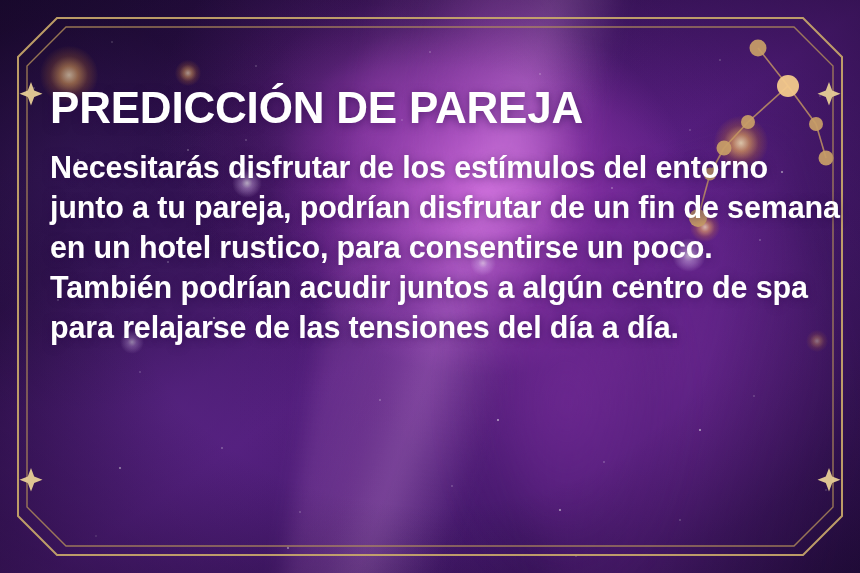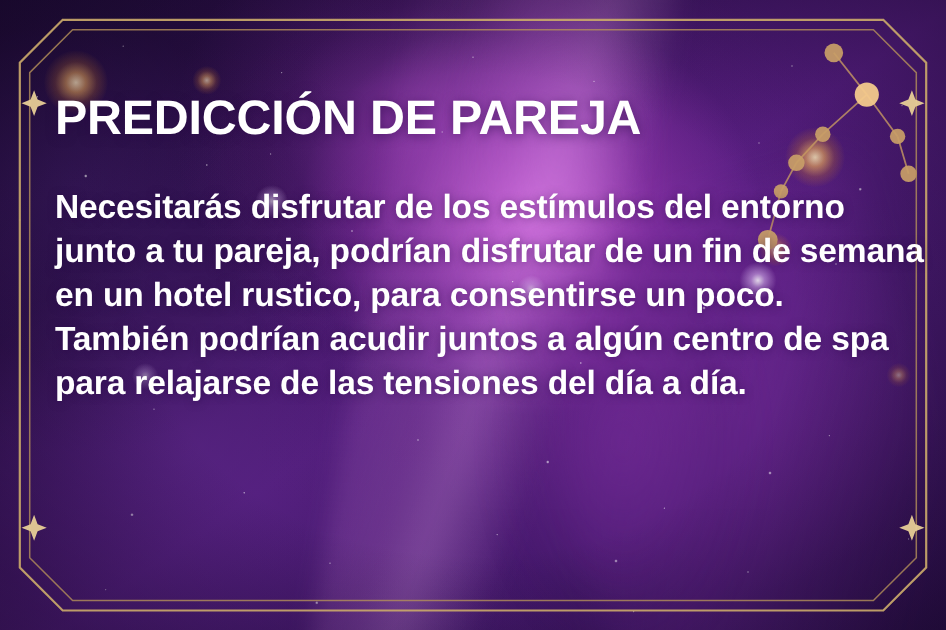--- a/index.html
+++ b/index.html
@@ -170,21 +170,21 @@
   .title {
     font-size: 44px;
     font-weight: 700;
     letter-spacing: -0.2px;
     color: #ffffff;
     line-height: 1.0;
     text-shadow: 0 2px 10px rgba(40,8,70,0.55);
   }
 
   .body-copy {
-    margin-top: 38px;
+    margin-top: 17px;
     font-size: 30.5px;
     font-weight: 600;
     color: #ffffff;
     line-height: 40px;
     letter-spacing: -0.15px;
     text-shadow: 0 1px 8px rgba(40,8,70,0.5);
     max-width: 790px;
   }
 </style>
 </head>

